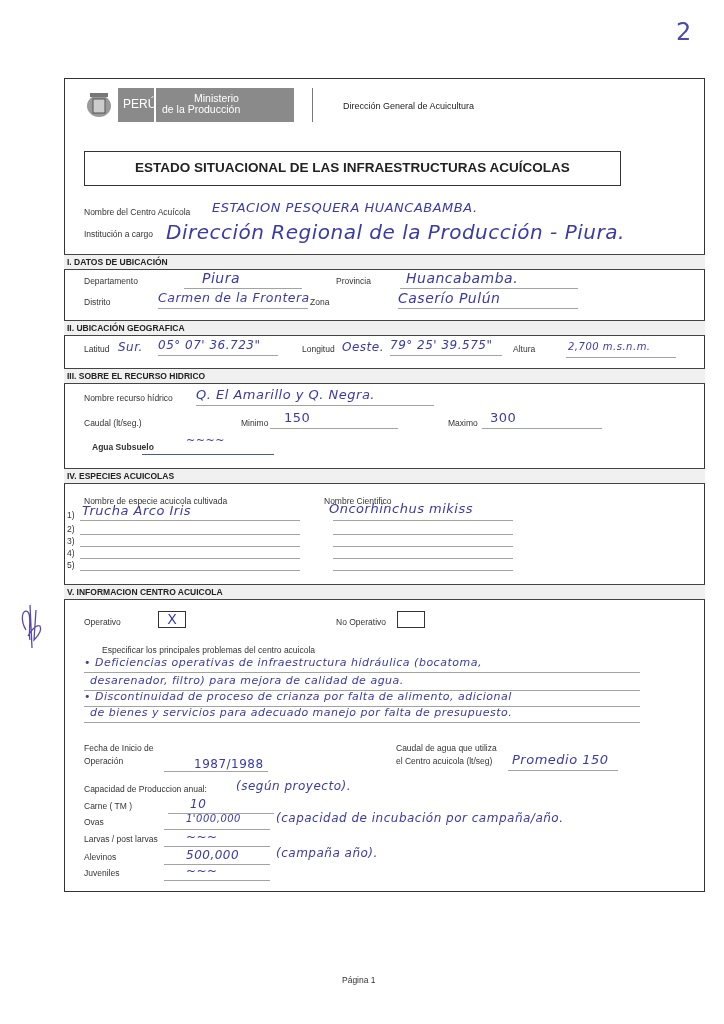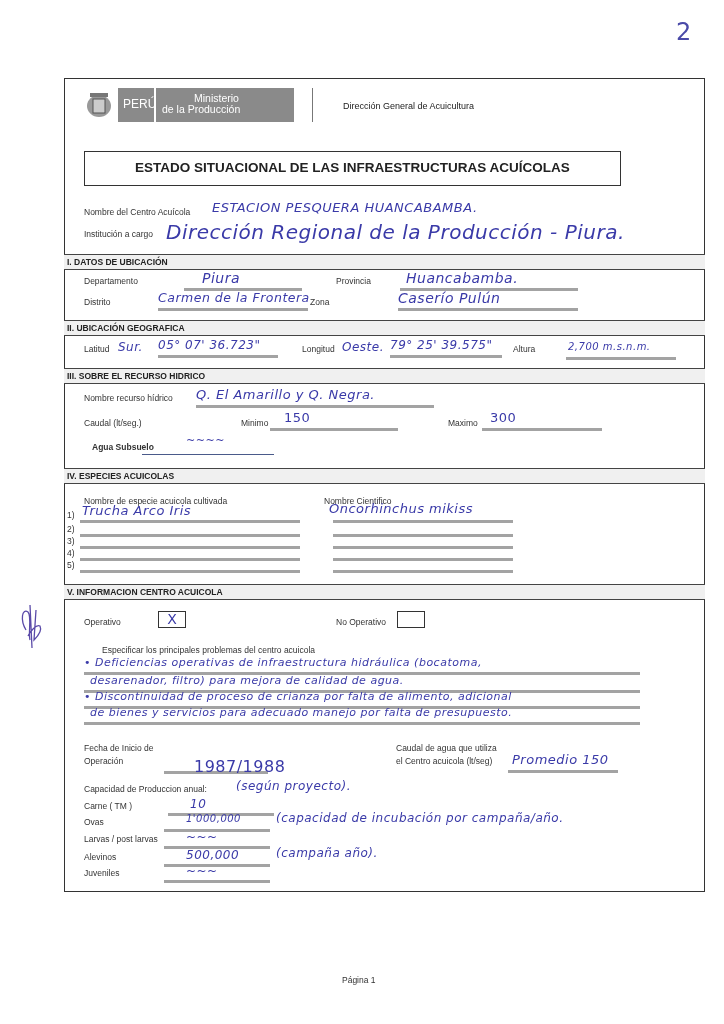--- a/index.html
+++ b/index.html
@@ -1,20 +1,20 @@
 <!DOCTYPE html>
 <html><head>
 <meta charset="utf-8">
 <style>
   html, body { margin:0; padding:0; background:#ffffff; }
   body { width:724px; height:1024px; position:relative; overflow:hidden; font-family:"Liberation Sans", sans-serif; color:#222; }
   .abs { position:absolute; }
   .hw { font-family:"DejaVu Sans", sans-serif; color:#3a3aa8; font-style:italic; letter-spacing:0.5px; }
   .lbl { font-size:8.5px; color:#333; }
-  .uline { border-bottom:3px solid #a3a3a3; }
+  .uline { border-bottom:1px solid #a3a3a3; }
   .frame { position:absolute; left:64px; top:78px; width:641px; height:814px; border:1.5px solid #333; box-sizing:border-box; }
   .section { position:absolute; left:64px; width:641px; height:16px; background:#f0f0f0; border-top:1px solid #444; border-bottom:1px solid #444; box-sizing:border-box; font-size:8.5px; font-weight:bold; padding-left:3px; line-height:14px; color:#222; }
   .logo-box { position:absolute; top:88px; height:34px; background:#8a8a8a; color:#fff; }
   .cb { position:absolute; width:28px; height:17px; border:1px solid #333; box-sizing:border-box; font-size:14px; text-align:center; line-height:15px; color:#3a3aa8; font-family:"DejaVu Sans", sans-serif; }
   .numlbl { position:absolute; left:67px; font-size:8.5px; color:#333; }
 </style>
 </head>
 <body>
 
 <div class="abs hw" style="left:676px; top:18px; font-size:24px; font-style:normal; color:#4a4aa8;">2</div>
@@ -165,21 +165,21 @@
          <span class="hw" style="position:absolute; left:0px; top:-2px; font-size:11px; white-space:nowrap;">• Discontinuidad de proceso de crianza por falta de alimento, adicional</span>
        </div>
     <div class="abs uline" style="left:84px; top:708px; width:556px; height:14px;">
          <span class="hw" style="position:absolute; left:6px; top:-2px; font-size:11px; white-space:nowrap;">de bienes y servicios para adecuado manejo por falta de presupuesto.</span>
        </div>
   </div>
 
 <div class="abs lbl" style="left:84px; top:743px;">Fecha de Inicio de</div>
 <div class="abs lbl" style="left:84px; top:756px;">Operación</div>
 <div class="abs uline" style="left:164px; top:757px; width:104px; height:14px;">
-  <span class="hw" style="position:absolute; left:30px; top:0px; font-size:16px; font-style:normal;">1987/1988</span>
+  <span class="hw" style="position:absolute; left:30px; top:0px; font-size:12px; font-style:normal;">1987/1988</span>
 </div>
 <div class="abs lbl" style="left:396px; top:743px;">Caudal de agua que utiliza</div>
 <div class="abs lbl" style="left:396px; top:756px;">el Centro acuicola (lt/seg)</div>
 <div class="abs uline" style="left:508px; top:756px; width:110px; height:14px;">
   <span class="hw" style="position:absolute; left:4px; top:-4px; font-size:13px; white-space:nowrap;">Promedio 150</span>
 </div>
 
 <div class="abs lbl" style="left:84px; top:784px;">Capacidad de Produccion anual:</div>
 <div class="abs hw" style="left:236px; top:779px; font-size:12px;">(según proyecto).</div>
 <div id="production-rows">

